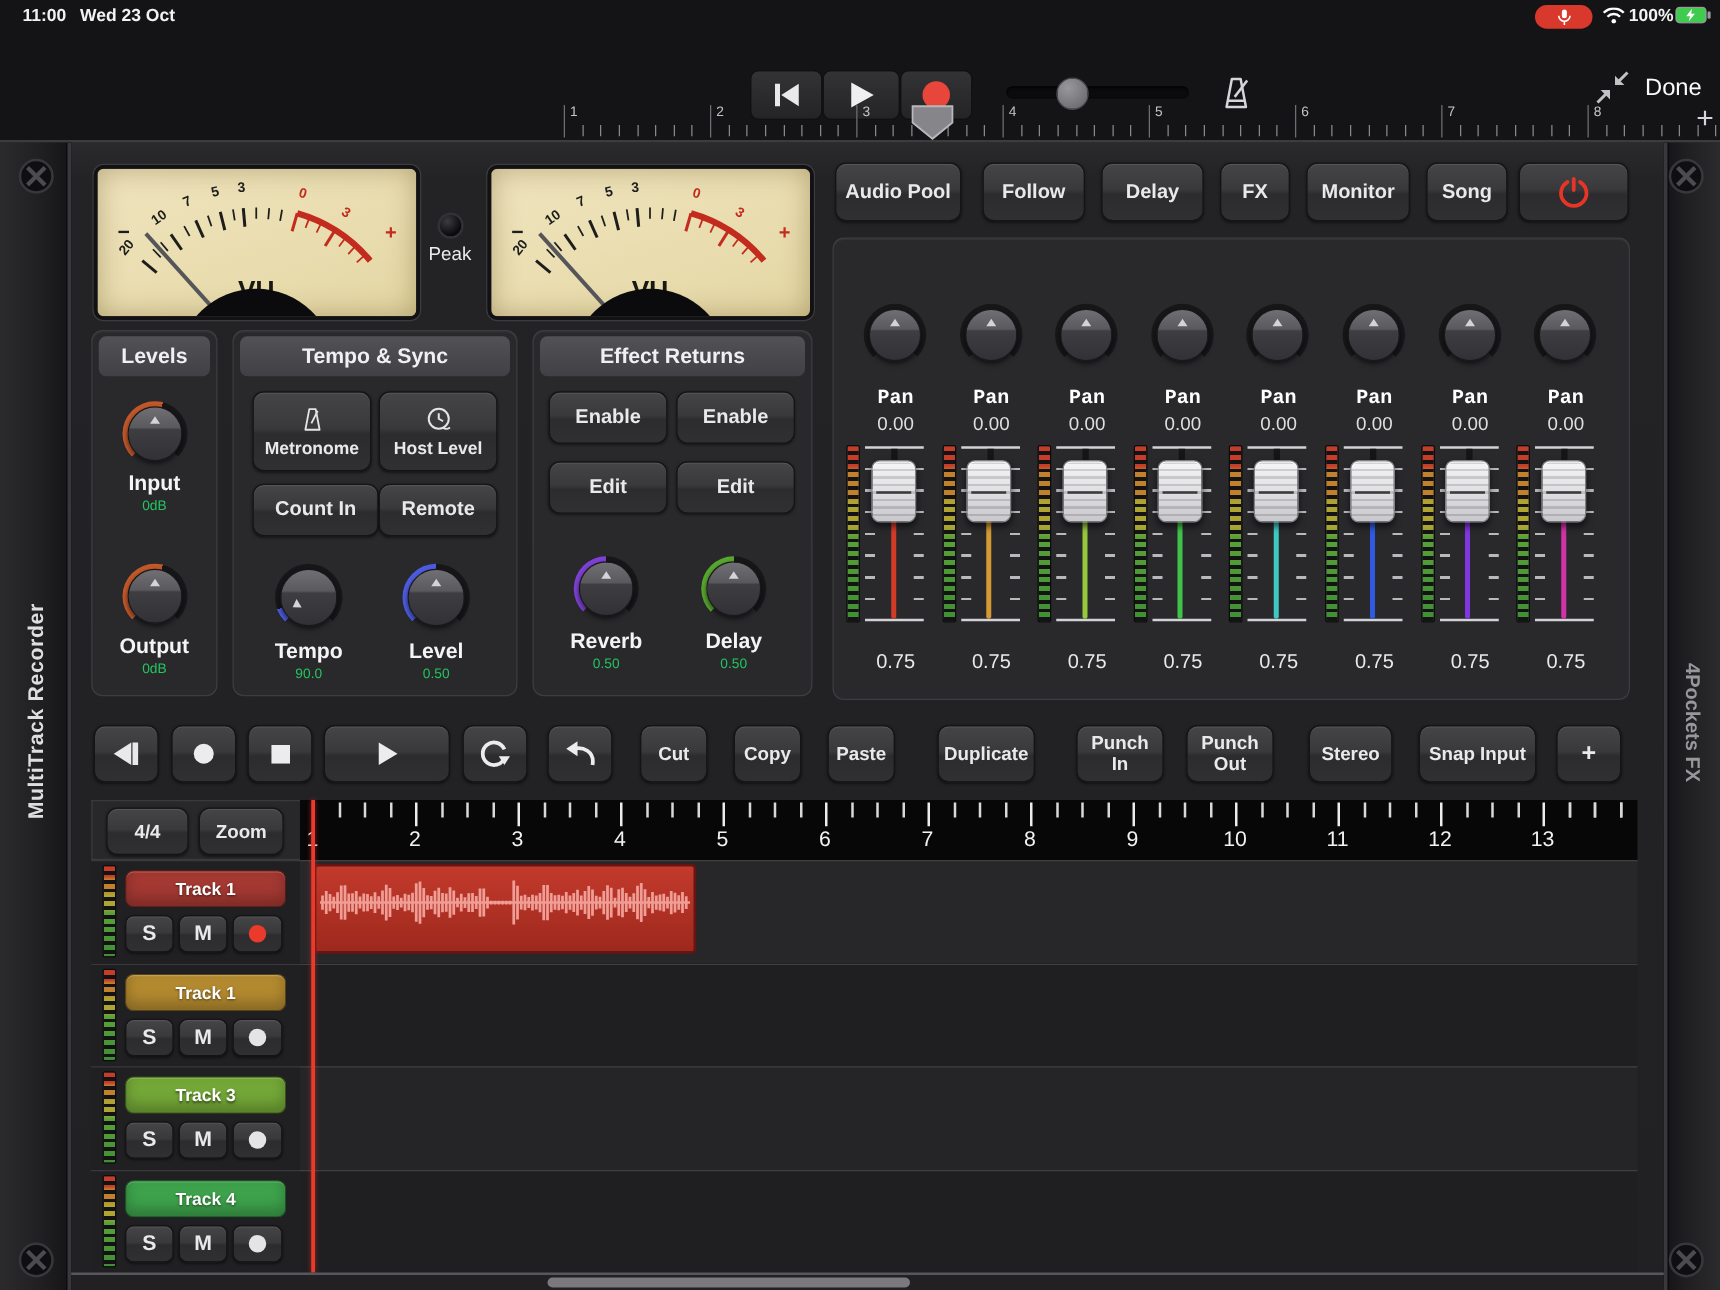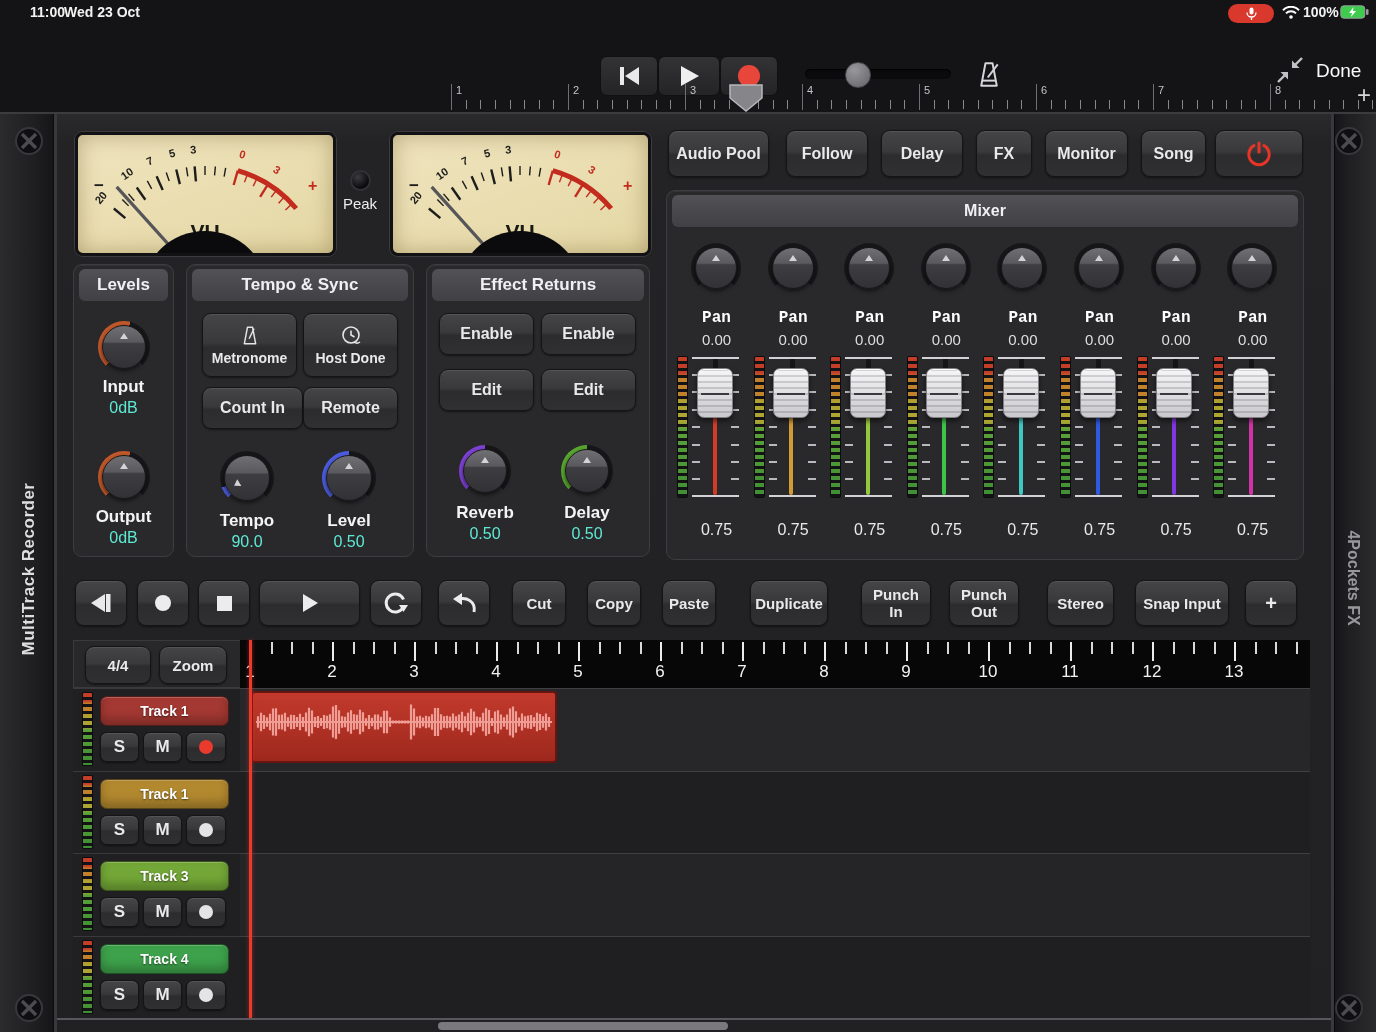--- a/index.html
+++ b/index.html
@@ -33,21 +33,21 @@
   .vu{position:absolute;top:130px;width:255px;height:118px;border-radius:8px;border:3px solid #121214;background:linear-gradient(160deg,#f0e4be,#e4d7a4);box-shadow:0 0 0 1px #3c3c40, inset 0 0 22px rgba(80,60,10,.35);overflow:hidden;}
   #peakbox{position:absolute;left:336px;top:168px;width:48px;text-align:center;}
   #peak-led{width:17px;height:17px;border-radius:50%;margin:0 auto;background:radial-gradient(circle at 35% 30%,#3c3c40,#0a0a0c 70%);border:2px solid #323236;}
   #peak-label{font-size:15px;color:#ececec;margin-top:4px;}
   
   .btn3d{background:linear-gradient(#454548 0%,#39393c 46%,#2c2c2f 54%,#303033 100%);border:1px solid #141416;border-radius:9px;color:#e9e9eb;font-weight:bold;display:flex;align-items:center;justify-content:center;box-shadow:inset 0 1px 0 rgba(255,255,255,.09),0 1px 2px rgba(0,0,0,.5);box-sizing:border-box;text-align:center;}
   
   .panel{position:absolute;background:#29292c;border:1px solid #3d3d41;border-radius:9px;box-shadow:inset 0 1px 0 rgba(255,255,255,.05);}
   .panel-h{position:absolute;left:5px;right:5px;top:4px;height:32px;border-radius:6px;background:linear-gradient(#525256,#414145);font-size:17px;font-weight:bold;color:#f0f0f2;display:flex;align-items:center;justify-content:center;}
   .klabel{position:absolute;font-size:17px;font-weight:bold;color:#f4f4f6;text-align:center;}
-  .kvalue{position:absolute;font-size:16px;color:#5eead4;text-align:center;}
+  .kvalue{position:absolute;font-size:11px;color:#22c55e;text-align:center;}
   
   .knob{position:absolute;border-radius:50%;}
   .knob-ring{position:absolute;inset:0;border-radius:50%;}
   .knob-body{position:absolute;inset:4px;border-radius:50%;background:linear-gradient(180deg,#707074 0%,#5a5a5e 38%,#3e3e42 42%,#323236 100%);border:1px solid #18181a;box-shadow:0 2px 4px rgba(0,0,0,.6);}
   .knob-rot{position:absolute;inset:0;}
   .knob-mark{position:absolute;left:50%;top:7px;width:0;height:0;margin-left:-4px;border:4px solid transparent;border-bottom:6px solid #d4d4d8;border-top:none;}
   .mx-ch{position:absolute;top:44px;width:77px;height:320px;}
   .led{position:absolute;width:9px;border-radius:1px;background:repeating-linear-gradient(to bottom,rgba(0,0,0,0) 0 4px,#131315 4px 7px),linear-gradient(to bottom,#c33d28 0%,#c33d28 11%,#c1812c 15%,#c1812c 27%,#ada432 32%,#ada432 46%,#59a038 52%,#3f8f34 100%);box-shadow:0 0 0 1px #0c0c0e;}
   .ftrack{position:absolute;border-top:2px solid #d2d2d6;border-bottom:2px solid #d2d2d6;box-sizing:border-box;}
   .fticks{position:absolute;top:15px;bottom:15px;width:8px;background:repeating-linear-gradient(to bottom,#b9b9bd 0 2px,transparent 2px 17.4px);}
@@ -79,21 +79,21 @@
   #hscroll-line{position:absolute;left:57px;top:904px;width:1274px;height:2px;background:#58585c;}
   #hscroll{position:absolute;left:438px;top:908px;width:290px;height:8px;border-radius:4px;background:#7a7a7e;}
   .screw{position:absolute;width:30px;height:30px;}
 </style>
 </head>
 <body>
 
 <div id="root">
 
   <div id="statusbar">
-    <span class="sb-text abs" style="left:18px;top:4px;margin-left:12px;">11:00</span>
+    <span class="sb-text abs" style="left:18px;top:4px;">11:00</span>
     <span class="sb-text abs" style="left:64px;top:4px;font-weight:600;">Wed 23 Oct</span>
     <div id="micpill">
       <svg width="11" height="14" viewBox="0 0 11 14">
         <rect x="3.5" y="0.5" width="4" height="7" rx="2" fill="#fff"></rect>
         <path d="M1 5.5 a4.5 4.5 0 0 0 9 0" stroke="#fff" stroke-width="1.3" fill="none"></path>
         <line x1="5.5" y1="10.5" x2="5.5" y2="13" stroke="#fff" stroke-width="1.3"></line>
       </svg>
     </div>
     <svg class="abs" style="left:1282px;top:6px;" width="18" height="13" viewBox="0 0 18 13">
       <path d="M1 4.2 a11 11 0 0 1 16 0" stroke="#fff" stroke-width="2" fill="none"></path>
@@ -373,21 +373,21 @@
           <line x1="11" y1="15" x2="16.5" y2="4" stroke="#e4e4e6" stroke-width="1.6"></line>
         </svg>
         <span>Metronome</span>
       </div>
       <div class="btn3d abs" style="left:116px;top:48px;width:95px;height:64px;flex-direction:column;font-size:14px;gap:2px;">
         <svg width="24" height="24" viewBox="0 0 24 24">
           <circle cx="12" cy="11" r="8" stroke="#e4e4e6" stroke-width="1.6" fill="none"></circle>
           <path d="M12 6.5 v4.5 l3.5 2" stroke="#e4e4e6" stroke-width="1.6" fill="none"></path>
           <path d="M15 18 a5 5 0 0 0 6 0" stroke="#e4e4e6" stroke-width="1.5" fill="none"></path>
         </svg>
-        <span>Host Done</span>
+        <span>Host Level</span>
       </div>
       <div class="btn3d abs" style="left:15px;top:122px;width:101px;height:42px;font-size:16px;">Count In</div>
       <div class="btn3d abs" style="left:116px;top:122px;width:95px;height:42px;font-size:16px;">Remote</div>
       <div id="ts-knob0" class="knob" style="left: 33px; top: 186px; width: 54px; height: 54px;">
           <div class="knob-ring" style="background: conic-gradient(from 225deg, rgb(77, 93, 226) 0deg, rgb(77, 93, 226) 24deg, rgb(23, 23, 26) 24deg, rgb(23, 23, 26) 270deg, rgba(0, 0, 0, 0) 270deg, rgba(0, 0, 0, 0) 360deg);"></div>
           <div class="knob-body">
             <div class="knob-rot" style="transform: rotate(-121deg);">
               <div class="knob-mark"></div>
             </div>
           </div>
@@ -430,21 +430,20 @@
               <div class="knob-mark"></div>
             </div>
           </div>
         </div>
       <div class="klabel" style="left:110px;width:100px;top:238px;">Delay</div>
       <div class="kvalue" style="left:110px;width:100px;top:260px;">0.50</div>
     </div>
 
     
     <div class="panel" style="left:666px;top:76px;width:636px;height:368px;" id="mixerpanel">
-      <div class="panel-h" style="font-size:16px;">Mixer</div>
     <div class="mx-ch" style="left: 11px;">
           <div class="knob" style="position: absolute; left: 13px; top: 8px; width: 50px; height: 50px;">
             <div class="knob-ring" style="background: conic-gradient(from 225deg, rgb(26, 26, 30) 0deg, rgb(26, 26, 30) 0deg, rgb(23, 23, 26) 0deg, rgb(23, 23, 26) 270deg, rgba(0, 0, 0, 0) 270deg, rgba(0, 0, 0, 0) 360deg);"></div>
             <div class="knob-body">
               <div class="knob-rot" style="transform: rotate(0deg);">
                 <div class="knob-mark"></div>
               </div>
             </div>
           </div>
           <div class="mx-pan-l">Pan</div>

